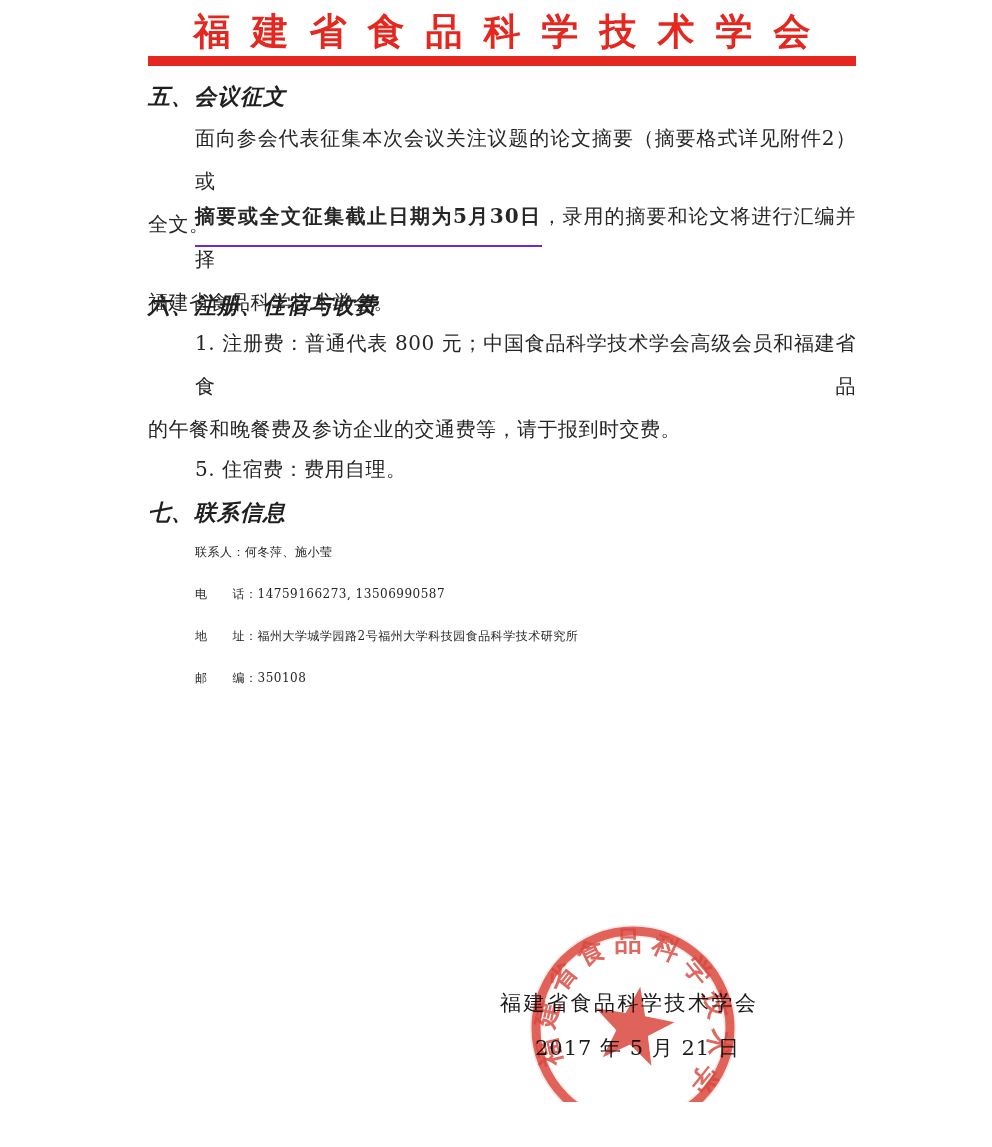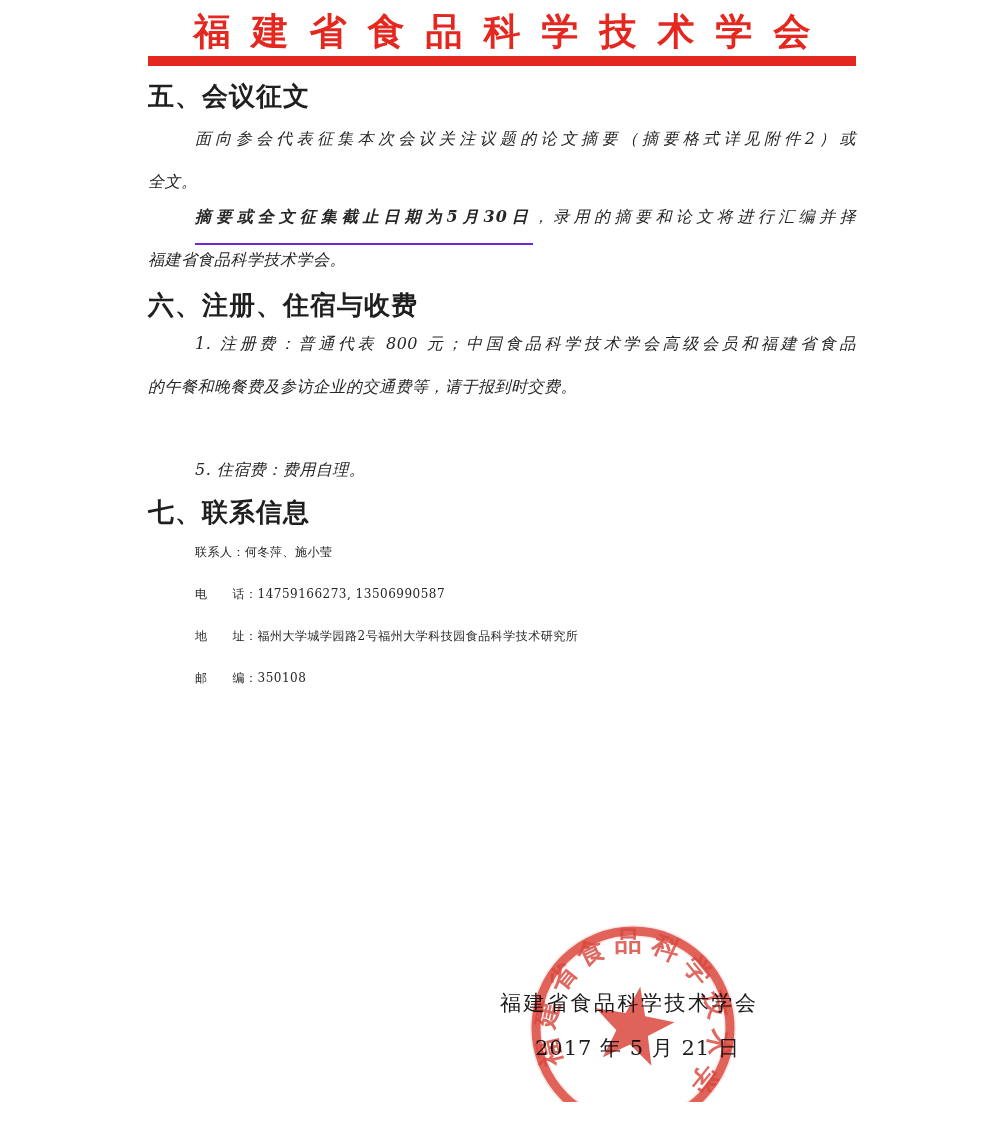--- a/index.html
+++ b/index.html
@@ -12,22 +12,22 @@
     position:absolute; left:148px; top:8px; width:708px;
     text-align:center; font-size:37px; font-weight:bold;
     color:#e42820; letter-spacing:21px; padding-left:21px;
     box-sizing:border-box; white-space:nowrap; line-height:46px;
   }
   .header-rule {
     position:absolute; left:148px; top:56px; width:708px; height:10px;
     background:#e42820;
   }
   .block { position:absolute; left:148px; width:708px; }
-  .heading { font-size:26px; font-weight:bold; line-height:24px; color:#1f1f1f; letter-spacing:1px; }
-  .para .line { font-size:16px; line-height:43px; letter-spacing:0.5px;font-style:italic; }
+  .heading { font-size:22px; font-weight:bold; line-height:24px; color:#1f1f1f; letter-spacing:1px;font-style:italic; }
+  .para .line { font-size:20px; line-height:43px; letter-spacing:0.5px; }
   .indent { padding-left:47px; }
   .fill { text-align:justify; text-align-last:justify; }
   .bu { font-weight:bold; border-bottom:2px solid #6d28d9; padding-bottom:17px; letter-spacing:1px; }
   .contacts .line { font-size:12px; line-height:42px; letter-spacing:0.5px; }
   .sig {
     position:absolute; left:500px; top:989px; font-size:21px;
     letter-spacing:2.5px; color:#1c1c1c; white-space:nowrap;
     mix-blend-mode:multiply; z-index:3;
   }
   .datesig {

